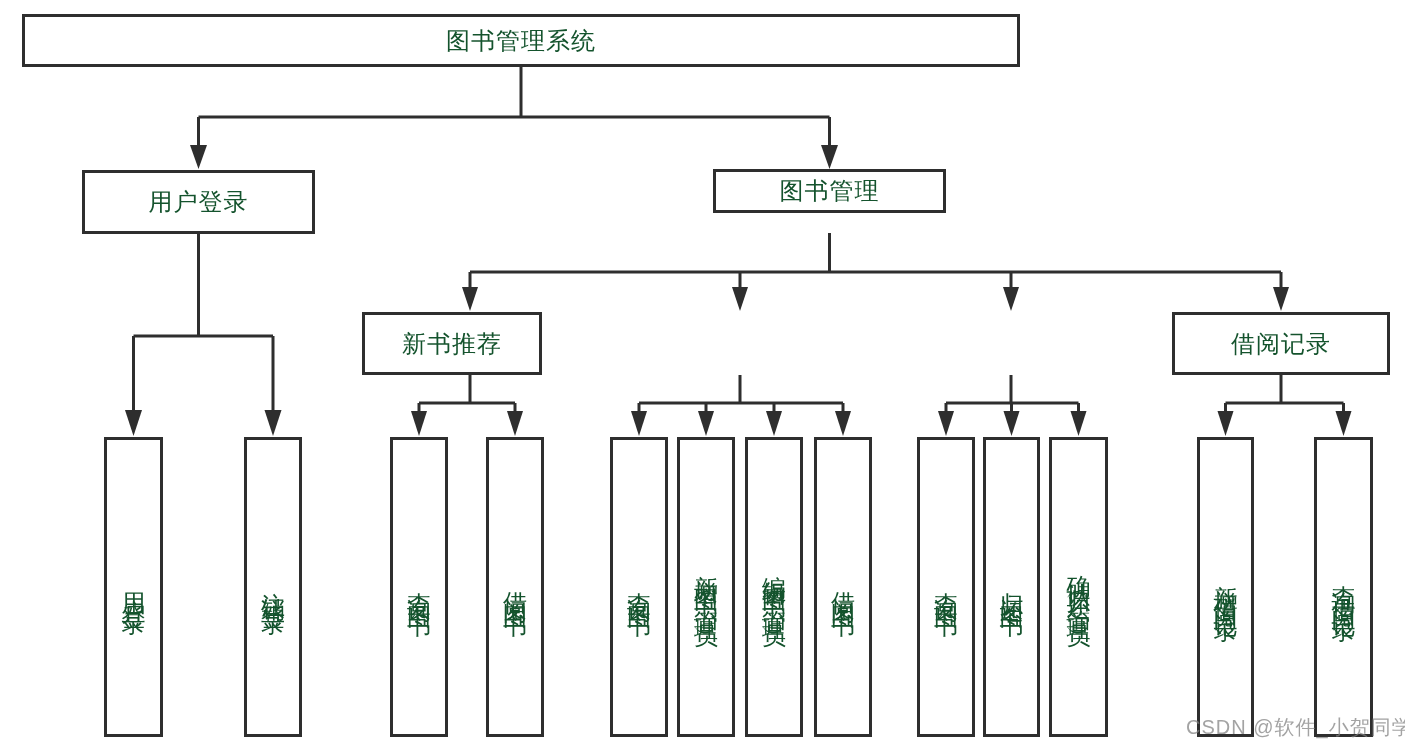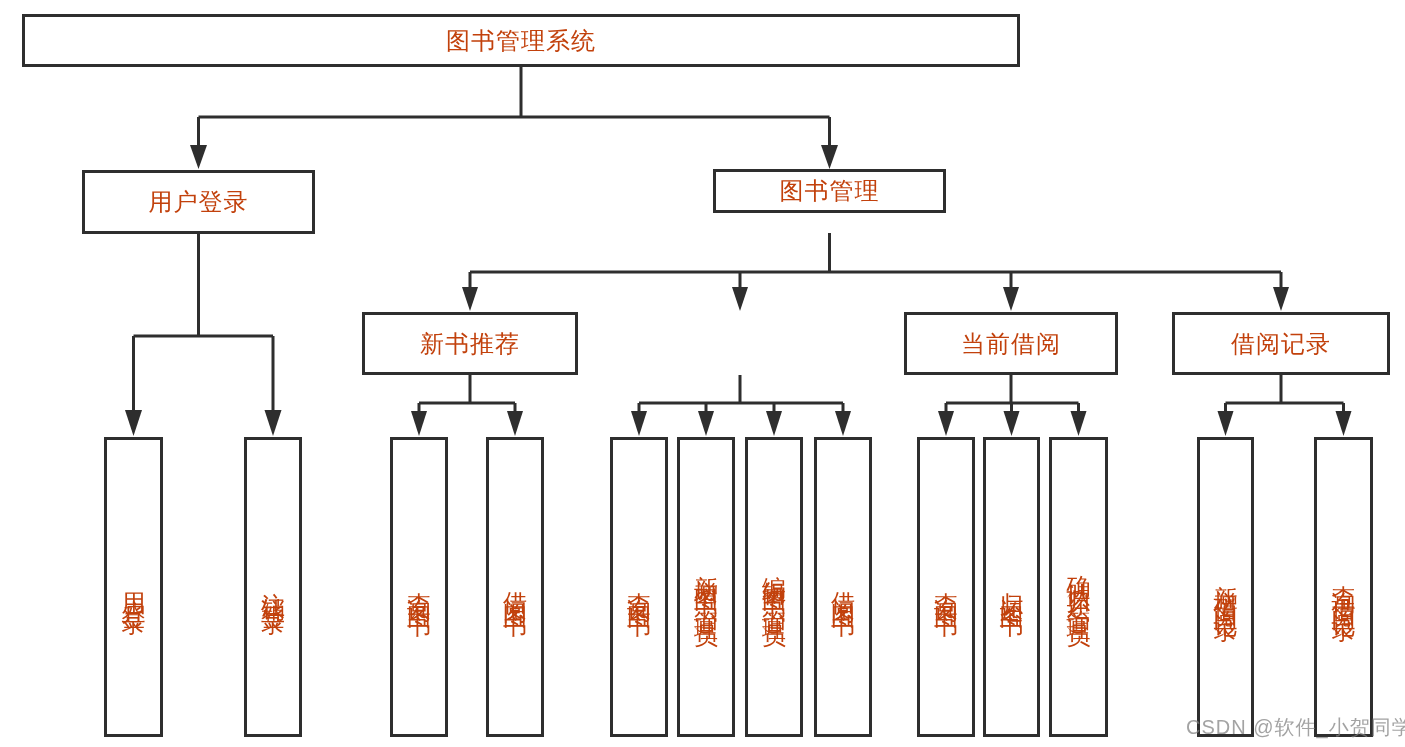--- a/index.html
+++ b/index.html
@@ -22,21 +22,21 @@
     z-index: 1;
   }
   .box {
     position: absolute;
     box-sizing: border-box;
     border: 3px solid #2e2e2e;
     background: #ffffff;
     display: flex;
     align-items: center;
     justify-content: center;
-    color: #c2410c;
+    color: #14532d;
     z-index: 2;
   }
   .hbox span {
     font-size: 24px;
     letter-spacing: 1px;
     white-space: nowrap;
   }
   .vbox span {
     writing-mode: vertical-rl;
     text-orientation: mixed;
@@ -108,25 +108,22 @@
     <span>图书管理系统</span>
   </div>
 
   <div class="box hbox" style="left:82px; top:170px; width:233px; height:64px;">
     <span>用户登录</span>
   </div>
   <div class="box hbox" style="left:713px; top:169px; width:233px; height:44px;">
     <span>图书管理</span>
   </div>
 
-  <div class="box hbox" style="left:362px; top:312px; width:216px; height:63px;">
+  <div class="box hbox" style="left:362px; top:312px; width:180px; height:63px;">
     <span>新书推荐</span>
-  </div>
-  <div class="box hbox" style="left:904px; top:312px; width:214px; height:63px;">
-    <span>当前借阅</span>
   </div>
   <div class="box hbox" style="left:1172px; top:312px; width:218px; height:63px;">
     <span>借阅记录</span>
   </div>
 
   <div class="box vbox" style="left:104px; top:437px; width:59px; height:300px;">
     <span>用户登录</span>
   </div>
   <div class="box vbox" style="left:244px; top:437px; width:58px; height:300px;">
     <span>注销登录</span>

